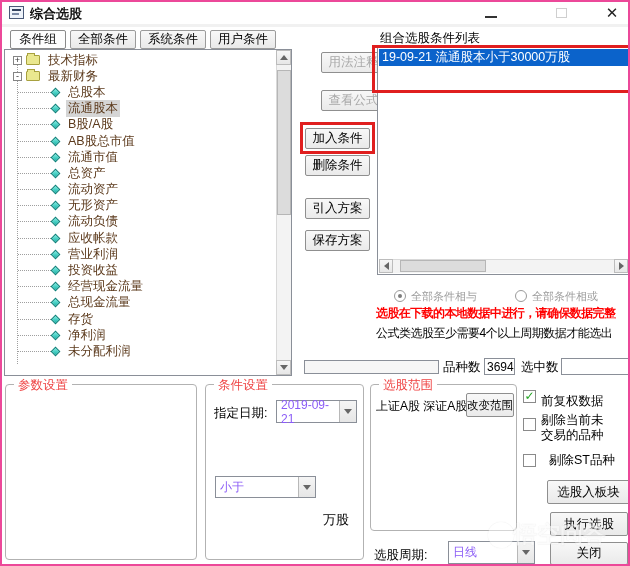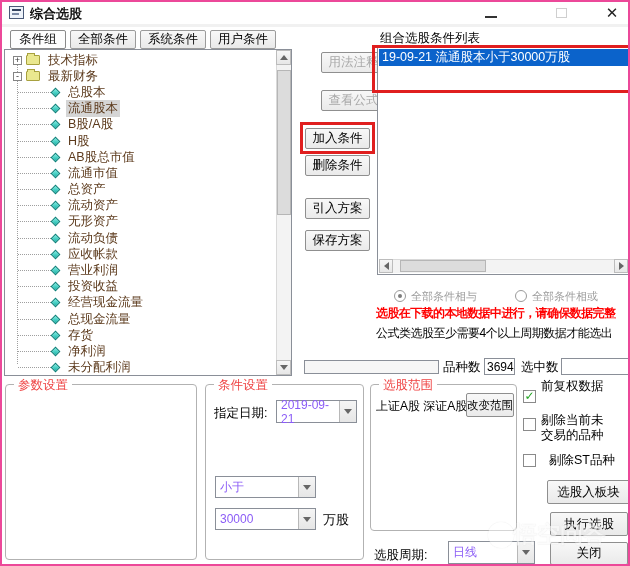--- a/index.html
+++ b/index.html
@@ -141,25 +141,20 @@
           <span class="tlabel sel">流通股本</span>
         </div>
       <div class="trow">
           <span class="connector"></span>
           <span class="diamond"></span>
           <span class="tlabel">B股/A股</span>
         </div>
       <div class="trow">
           <span class="connector"></span>
           <span class="diamond"></span>
-          <span class="tlabel">H股</span>
-        </div>
-      <div class="trow">
-          <span class="connector"></span>
-          <span class="diamond"></span>
           <span class="tlabel">AB股总市值</span>
         </div>
       <div class="trow">
           <span class="connector"></span>
           <span class="diamond"></span>
           <span class="tlabel">流通市值</span>
         </div>
       <div class="trow">
           <span class="connector"></span>
           <span class="diamond"></span>
@@ -300,40 +295,34 @@
     <span class="dd">
         <span class="tri-down"></span>
       </span>
   </div>
   <div class="combo" style="left:213px;top:474px;width:101px;height:22px;">
     <span class="val">小于</span>
     <span class="dd">
         <span class="tri-down"></span>
       </span>
   </div>
-  <div class="combo" style="left:213px;top:506px;width:101px;height:22px;">
-    <span class="val">30000</span>
-    <span class="dd">
-        <span class="tri-down"></span>
-      </span>
-  </div>
   <span class="lbl" style="left:321px;top:509px;font-size:13px;">万股</span>
 
   <div class="groupbox" style="left:368px;top:382px;width:147px;height:147px;">
     <span class="gb-title">选股范围</span>
   </div>
   <span class="lbl" style="left:374px;top:396px;font-size:12px;">上证A股 深证A股</span>
   <div class="btn" style="left:464px;top:391px;width:48px;height:24px;font-size:11.5px;">
       <span>改变范围</span>
     </div>
 
   <span class="checkbox" style="left:521px;top:388px;">
       <span>✓</span>
     </span>
-  <span class="cb-lbl" style="left:539px;top:377px;text-align:right;">前复权数据</span>
+  <span class="cb-lbl" style="left:539px;top:392px;text-align:right;">前复权数据</span>
   <span class="checkbox" style="left:521px;top:416px;"></span>
   <span class="cb-lbl" style="left:539px;top:411px;width:72px;white-space:normal;">剔除当前未交易的品种</span>
   <span class="checkbox" style="left:521px;top:452px;"></span>
   <span class="cb-lbl" style="left:539px;top:451px;margin-left:8px;">剔除ST品种</span>
 
   <div class="btn" style="left:545px;top:478px;width:83px;height:24px;">
       <span>选股入板块</span>
     </div>
   <div class="btn" style="left:548px;top:510px;width:78px;height:24px;">
       <span>执行选股</span>

